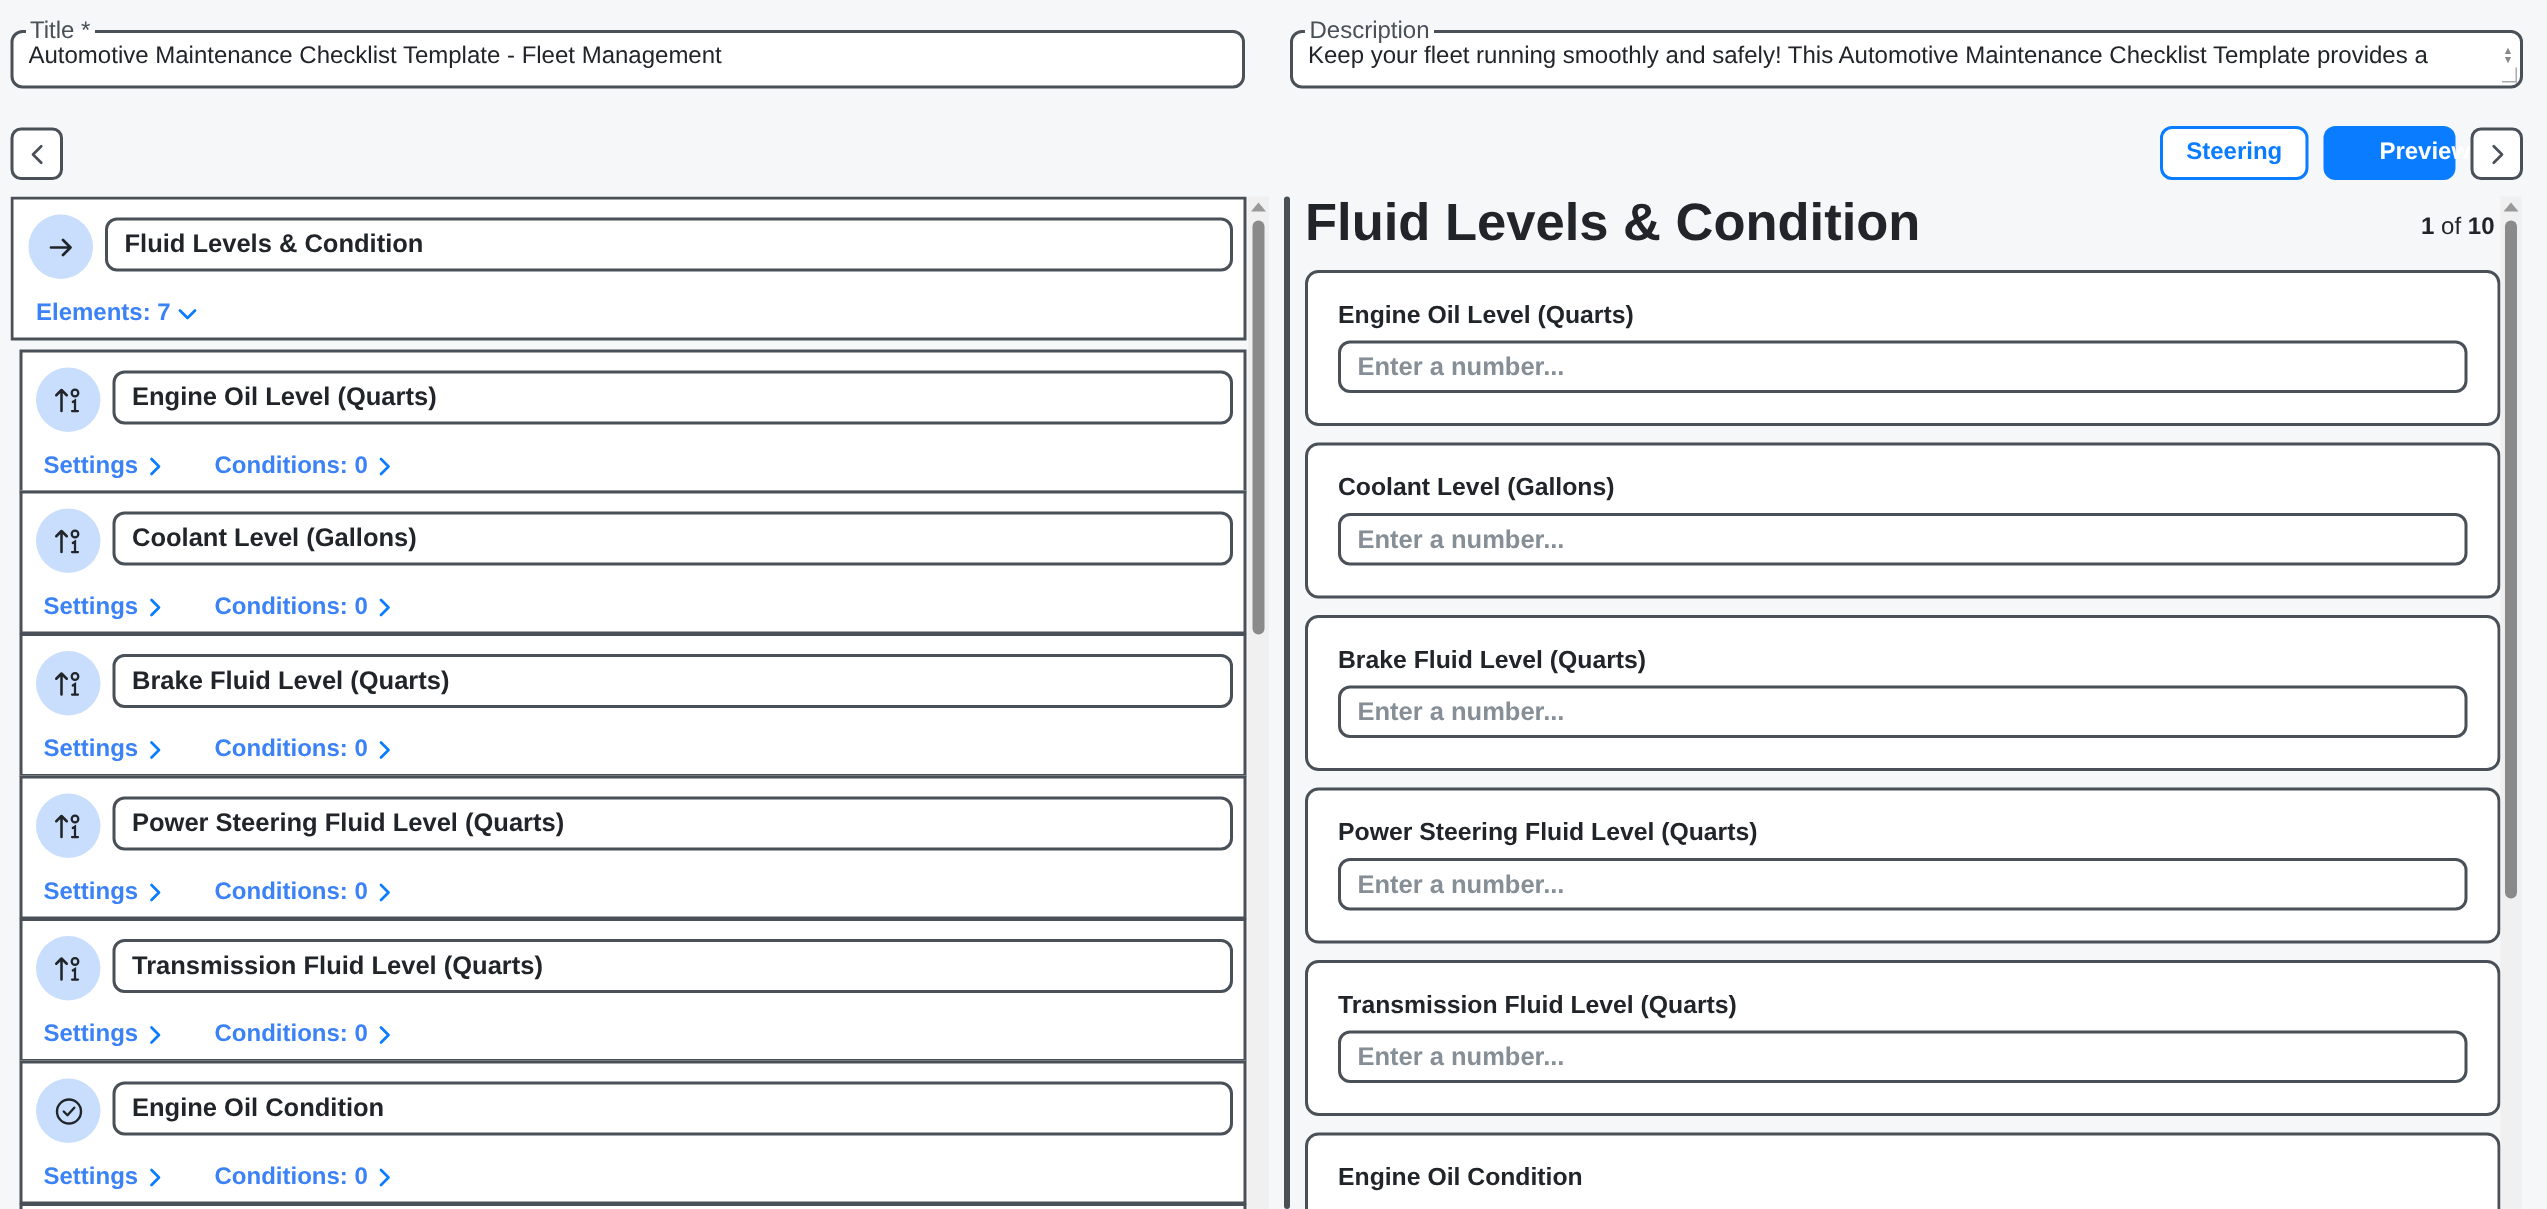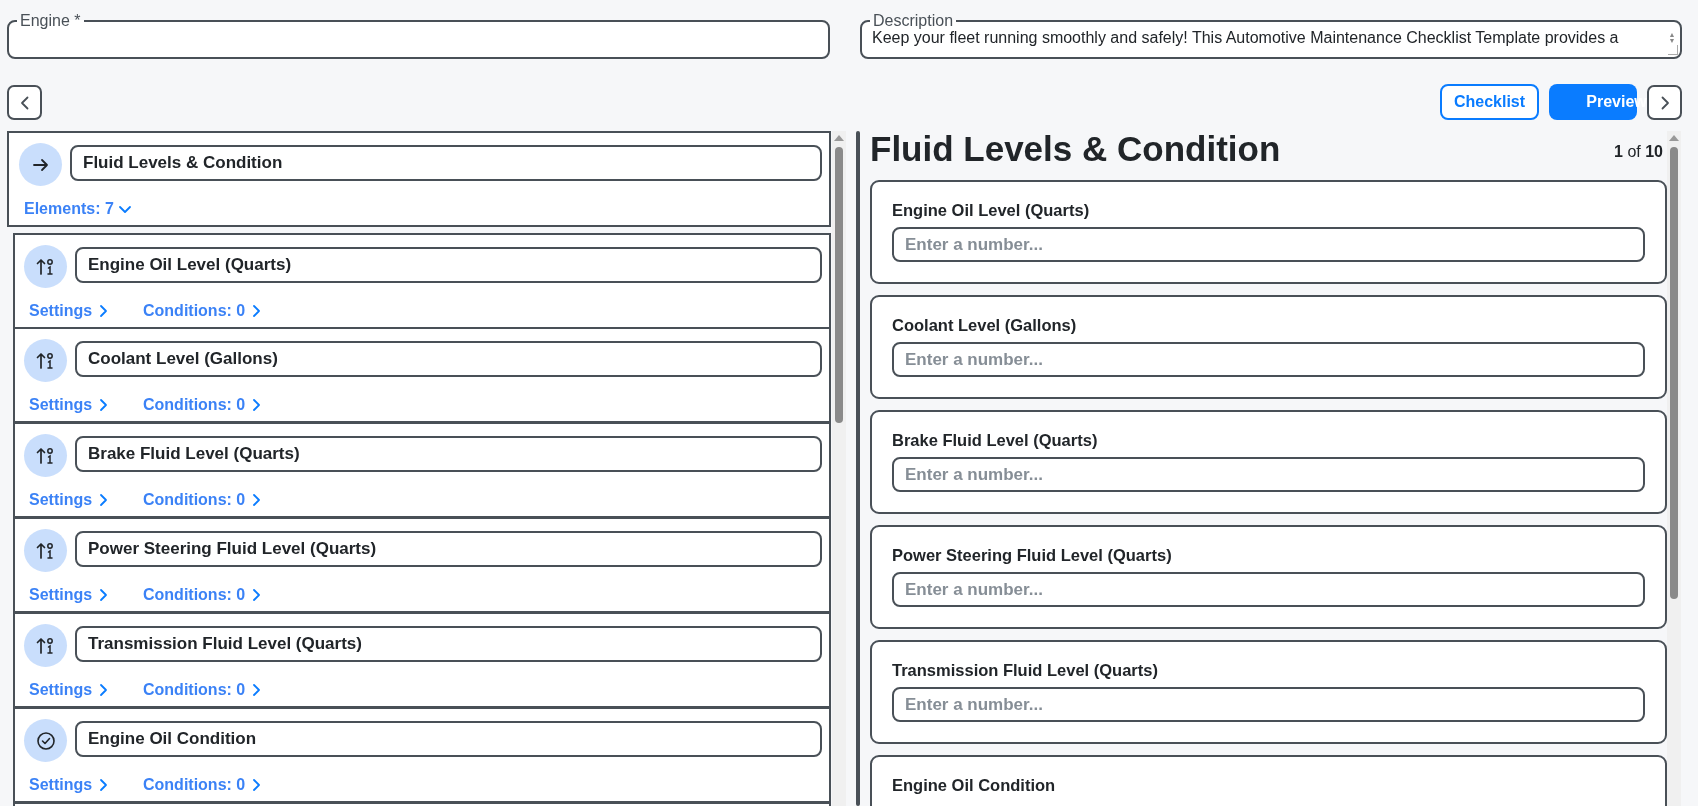--- a/index.html
+++ b/index.html
@@ -43,36 +43,37 @@
   .page-counter { position: absolute; right: 20px; top: 17px; font-size: 16px; color: #212529; white-space: nowrap; }
   .page-counter b { font-weight: bold; }
   .preview-card { position: absolute; left: 2px; width: 797px; height: 104px; border: 2px solid #495057; border-radius: 9px; background: #fff; }
   .preview-label { position: absolute; left: 20px; top: 19px; font-size: 16.5px; font-weight: bold; color: #212529; white-space: nowrap; }
   .preview-input { position: absolute; left: 20px; top: 45px; width: 753px; height: 35px; border: 2px solid #495057; border-radius: 8px; background: #fff; padding: 0 11px; font-size: 17px; font-weight: bold; color: #868e96; line-height: 31px; font-family: "Liberation Sans", sans-serif; }
 </style>
 </head>
 <body>
 
 <fieldset class="field" id="title-field">
-  <legend>Engine *</legend>
+  <legend>Title *</legend>
+  <div class="field-value">Automotive Maintenance Checklist Template - Fleet Management</div>
 </fieldset>
 
 <fieldset class="field" id="desc-field">
   <legend>Description</legend>
   <div class="field-value">Keep your fleet running smoothly and safely! This Automotive Maintenance Checklist Template provides a detailed, step-by-step guide for preventative maintenance, helping ensure longevity and safety of every vehicle.</div>
   <div class="desc-spin">▲<br>▼</div>
   <div class="desc-resize"></div>
 </fieldset>
 
 <div class="nav-btn" id="prev-btn">
   <svg viewBox="0 0 16 16">
       <path d="M10.5 2.5 L5 8 L10.5 13.5" fill="none" stroke="#495057" stroke-width="1.8" stroke-linecap="round" stroke-linejoin="round"></path>
     </svg>
 </div>
-<div class="btn-outline">Checklist</div>
+<div class="btn-outline">Steering</div>
 <div class="btn-primary">Preview</div>
 <div class="nav-btn" id="next-btn">
   <svg viewBox="0 0 16 16">
       <path d="M5.5 2.5 L11 8 L5.5 13.5" fill="none" stroke="#495057" stroke-width="1.8" stroke-linecap="round" stroke-linejoin="round"></path>
     </svg>
 </div>
 
 <div id="left-panel">
   <div class="section-card">
     <div class="circle" style="left:10px; top:10px;">

